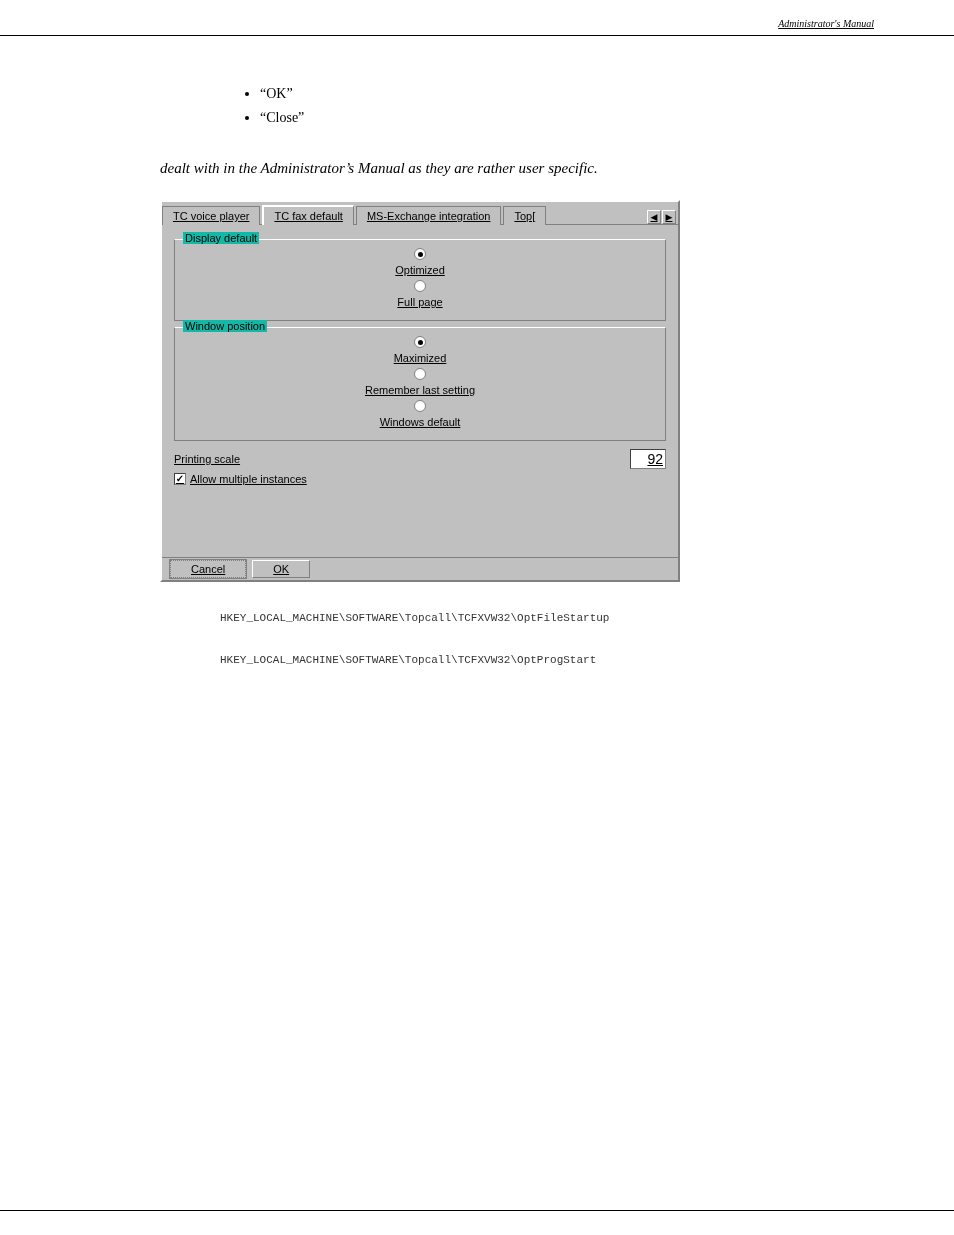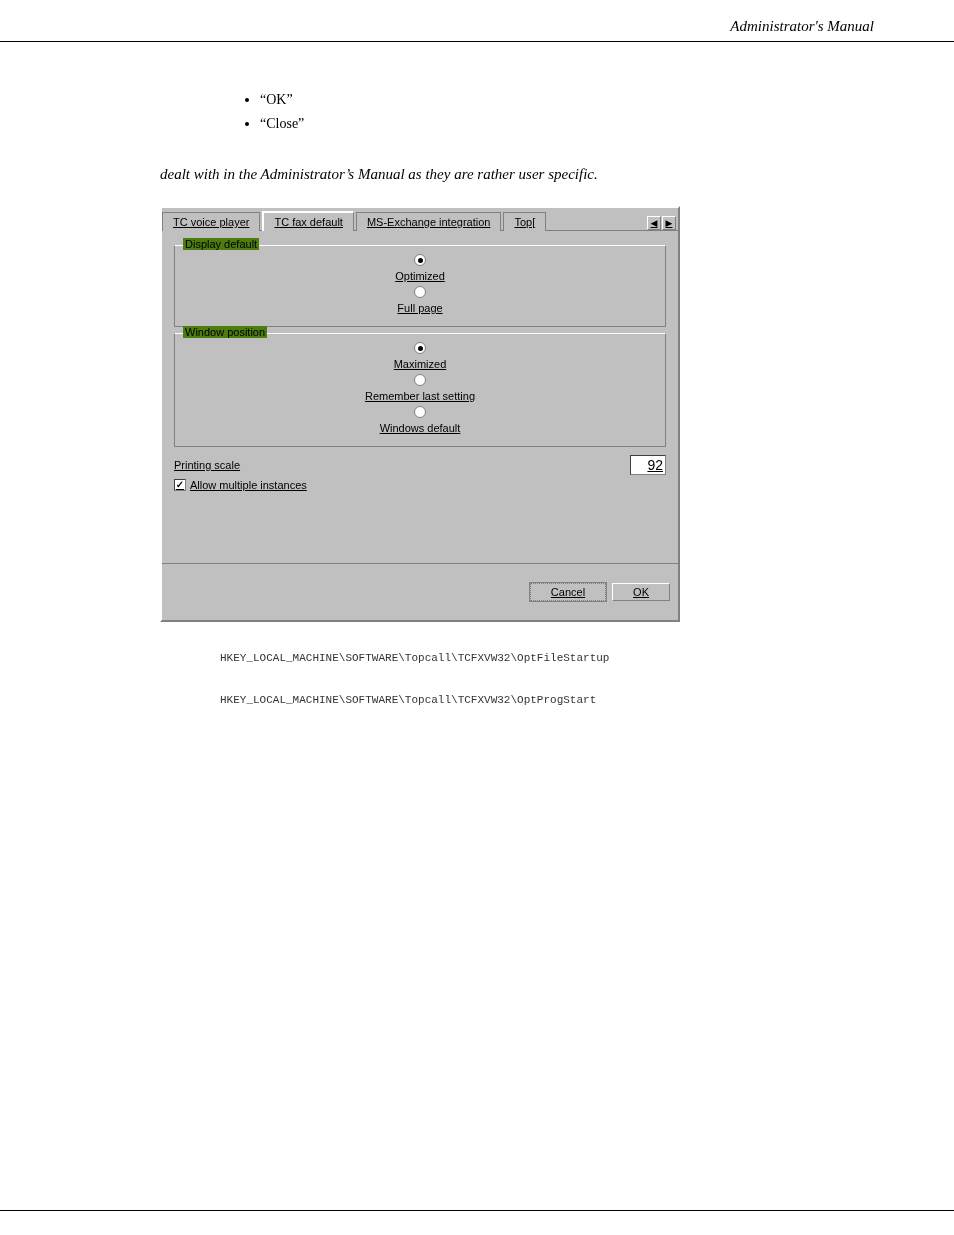--- a/index.html
+++ b/index.html
@@ -14,22 +14,23 @@
     }
 
     
     .page-header {
       display: flex;
       justify-content: flex-end;
       padding: 18px 80px 6px 80px;
       border-bottom: 1px solid #000;
     }
     .header-title {
-      font-size: 15px;
+      font-size: 10px;
       font-style: italic;
+      text-decoration: underline;
     }
 
     
     .content {
       padding: 20px 160px 40px 160px;
     }
 
     
     .bullet-list {
       list-style: disc;
@@ -126,21 +127,21 @@
       border-top-color: #fff;
       border-left-color: #808080;
       margin: 6px 4px;
       padding: 4px 8px 8px 8px;
       position: relative;
     }
     .group-box-label {
       position: absolute;
       top: -8px;
       left: 8px;
-      background: #4d7c0f;
+      background: #14b8a6;
       padding: 0 2px;
       font-size: 11px;
     }
 
     
     .radio-row {
       display: flex;
       align-items: center;
       margin: 4px 0;
       gap: 4px;
@@ -214,22 +215,21 @@
       color: #000;
       line-height: 1;
     }
     .checkbox-label {
       font-size: 11px;
     }
 
     
     .dialog-footer {
       display: flex;
-      justify-content: flex-end;
-      padding: 19px 8px;
+      padding: 2px 8px;
       gap: 6px;
       border-top: 1px solid #808080;
       margin-top: 60px;
     }
     .dlg-btn {
       padding: 2px 20px;
       font-size: 11px;
       font-family: Arial, sans-serif;
       background: #c0c0c0;
       border: 1px solid #808080;

